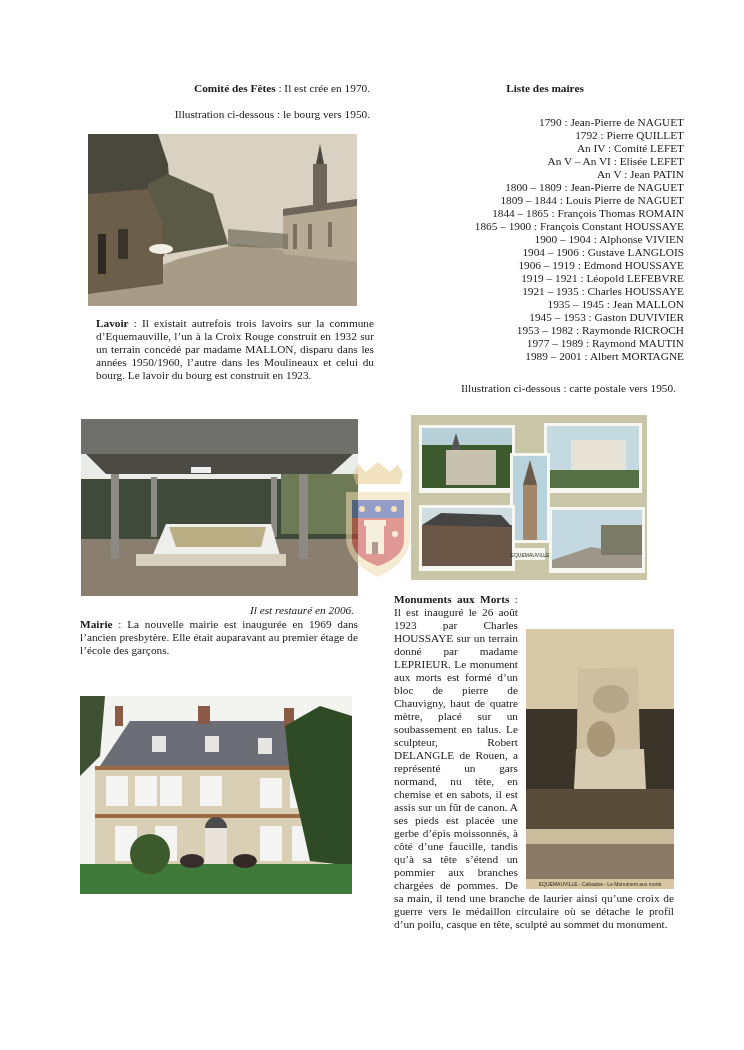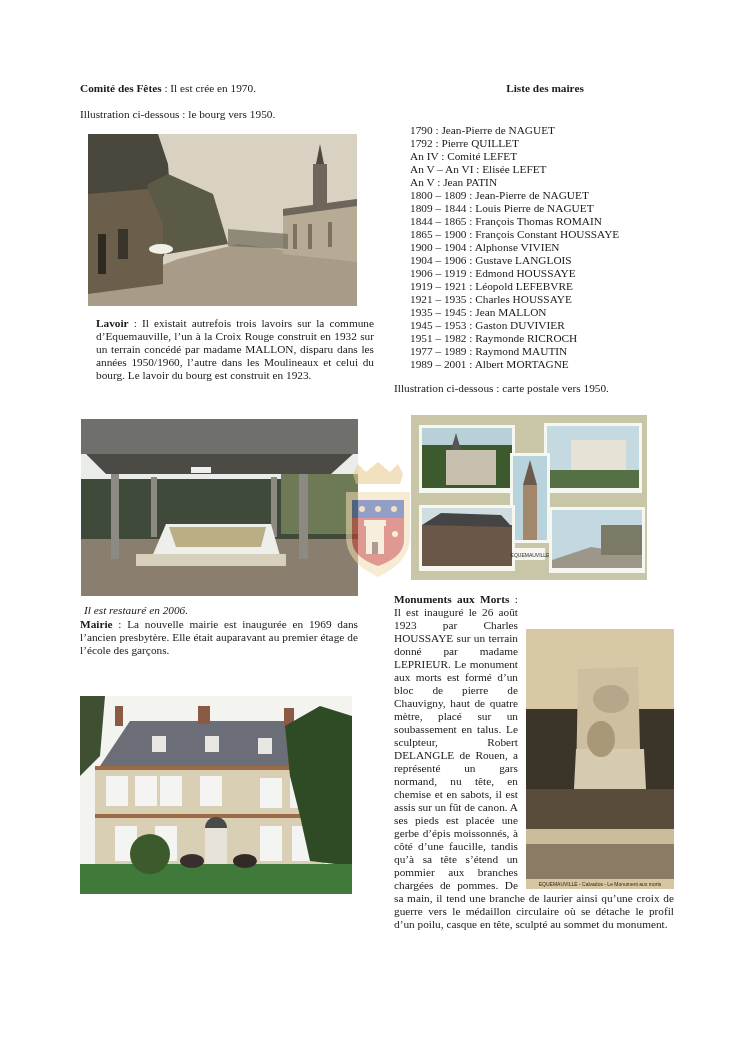--- a/index.html
+++ b/index.html
@@ -1,26 +1,26 @@
 <!DOCTYPE html>
 <html><head>
   <meta charset="utf-8">
   <style>
     html, body { margin: 0; padding: 0; }
     body {
       width: 744px; height: 1050px; background: #ffffff; position: relative; overflow: hidden;
       font-family: "Liberation Serif", "DejaVu Serif", serif; color: #1a1a1a;
     }
-    .abs { position: absolute; }
+    .abs { position: absolute; text-align: right; }
     .txt { font-size: 11.3px; line-height: 13px; }
     .just { text-align: justify; }
     b { font-weight: bold; }
     .photo { position: absolute; overflow: hidden; }
     .photo svg { display: block; width: 100%; height: 100%; }
-    .maires { list-style: none; margin: 16px; padding: 0; }
+    .maires { list-style: none; margin: 8px; padding: 0; }
     .maires li { font-size: 11.3px; line-height: 13px; white-space: nowrap; }
     .monument-wrap { position: absolute; left: 394px; top: 593px; width: 280px; }
     .monument-float {
       float: right; width: 148px; height: 260px; margin: 36px 0 0 8px; position: relative;
     }
     .monument-text { font-size: 11.3px; line-height: 13px; text-align: justify; }
     .crest { position: absolute; left: 338px; top: 462px; width: 80px; height: 125px; opacity: 0.55; }
   </style>
 </head>
 <body>
@@ -129,21 +129,21 @@
   <li>1809 – 1844 : Louis Pierre de NAGUET</li>
   <li>1844 – 1865 : François Thomas ROMAIN</li>
   <li>1865 – 1900 : François Constant HOUSSAYE</li>
   <li>1900 – 1904 : Alphonse VIVIEN</li>
   <li>1904 – 1906 : Gustave LANGLOIS</li>
   <li>1906 – 1919 : Edmond HOUSSAYE</li>
   <li>1919 – 1921 : Léopold LEFEBVRE</li>
   <li>1921 – 1935 : Charles HOUSSAYE</li>
   <li>1935 – 1945 : Jean MALLON</li>
   <li>1945 – 1953 : Gaston DUVIVIER</li>
-  <li>1951 – 1982 : Raymonde RICROCH</li>
+  <li>1953 – 1982 : Raymonde RICROCH</li>
   <li>1977 – 1989 : Raymond MAUTIN</li>
   <li>1989 – 2001 : Albert MORTAGNE</li>
 </ul>
 
 <div class="abs txt" style="left:394px; top:382px; width:282px;">Illustration ci-dessous : carte postale vers 1950.</div>
 
 <div class="photo" style="left:411px; top:415px; width:236px; height:165px;">
   <svg viewBox="0 0 236 165" preserveAspectRatio="none">
     <rect width="236" height="165" fill="#c9c6a8"></rect>
     <g>

